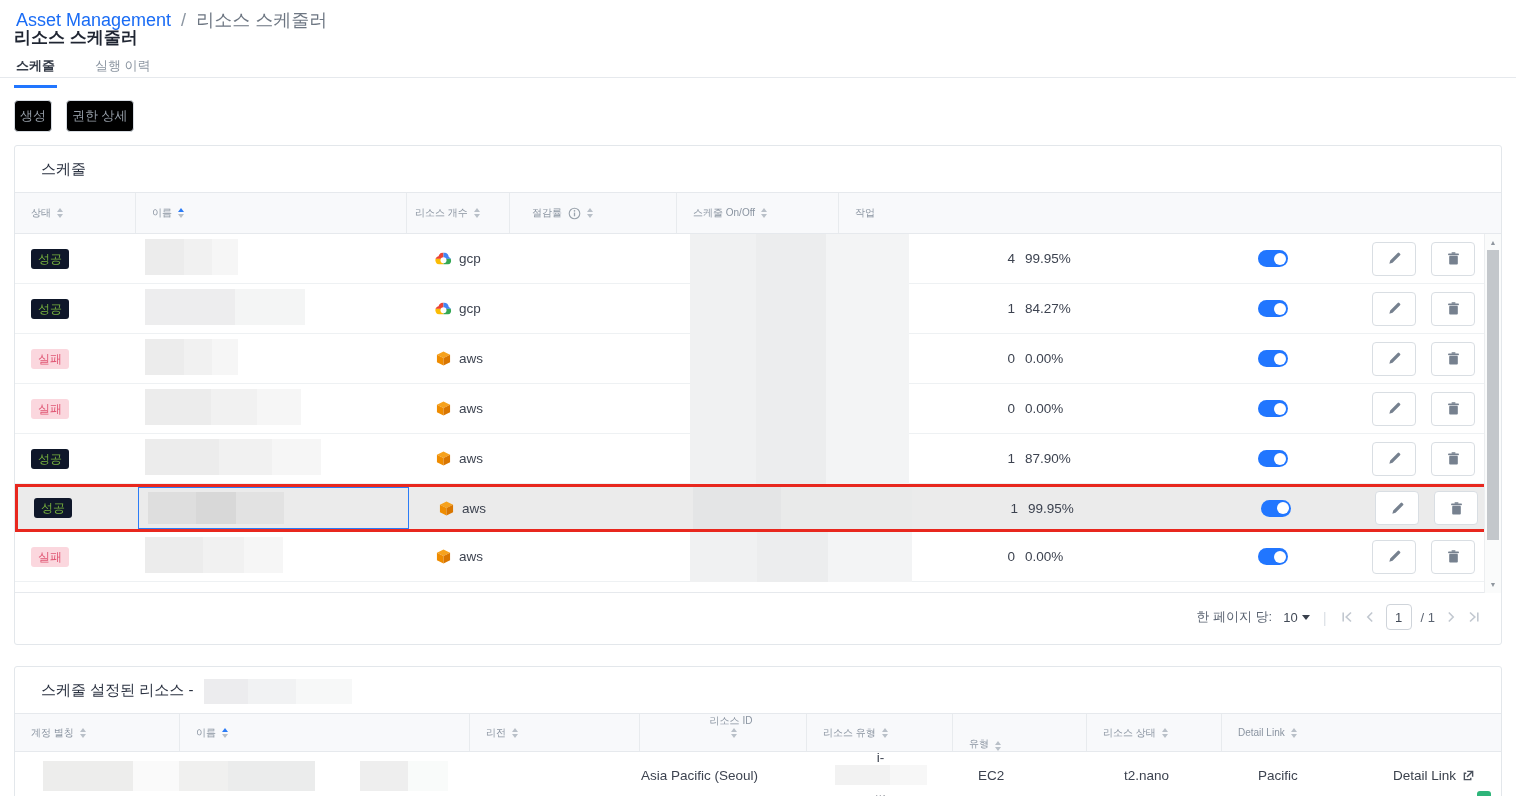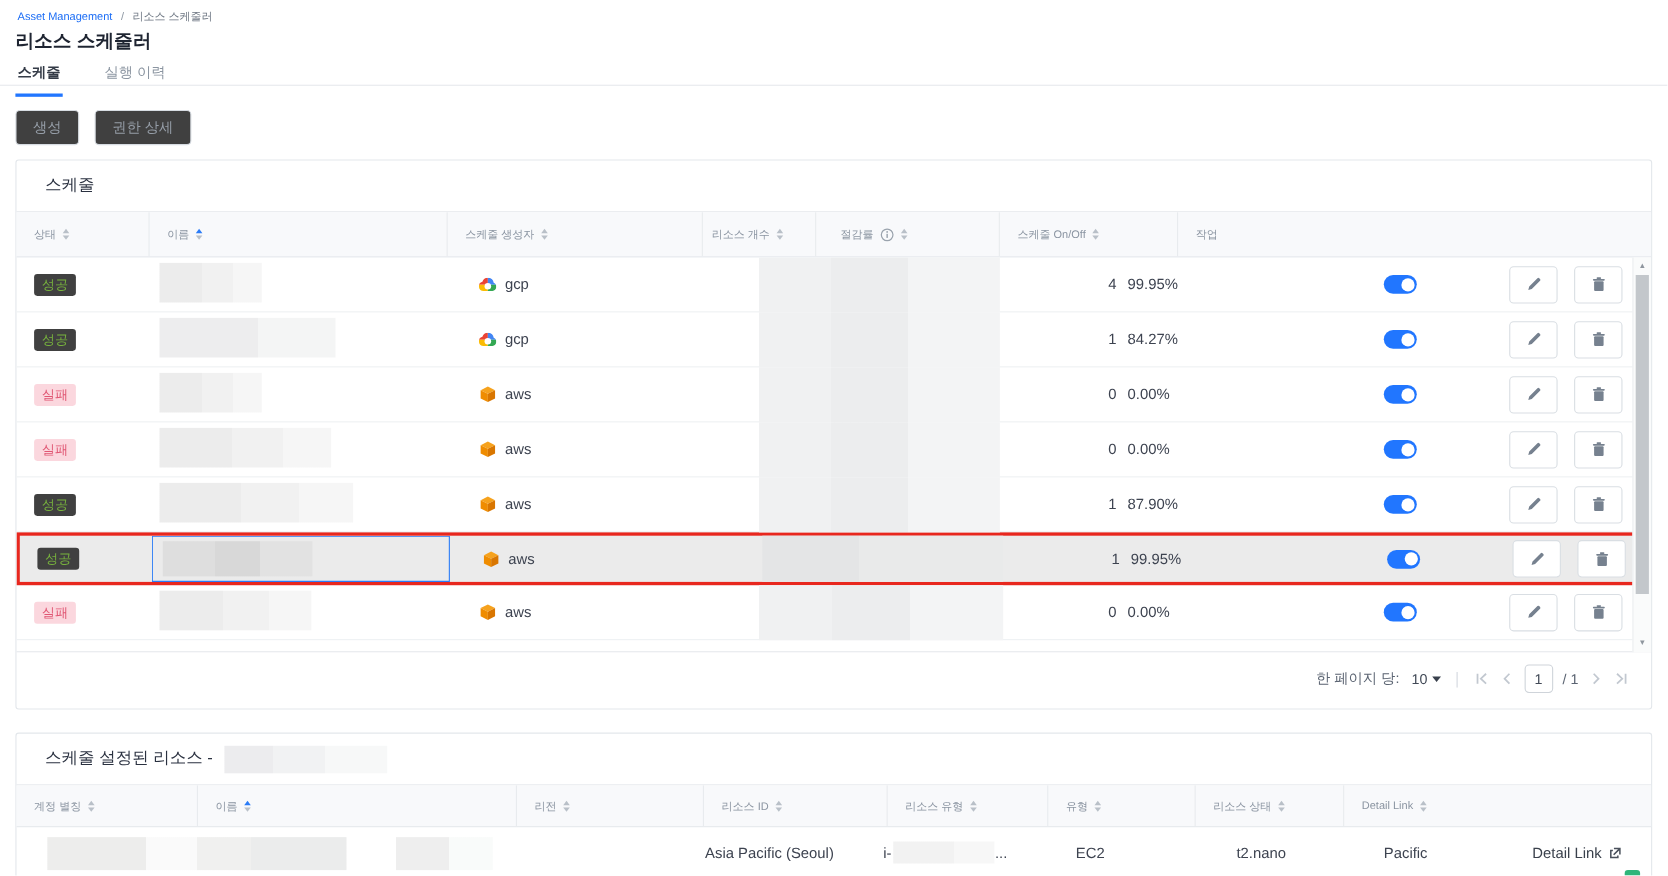--- a/index.html
+++ b/index.html
@@ -1,31 +1,31 @@
 <!DOCTYPE html>
 <html><head>
 <meta charset="utf-8">
 <style>
   html,body{margin:0;padding:0;}
   body{
     width:1516px;height:796px;position:relative;overflow:hidden;background:#fff;
     font-family:"Liberation Sans","DejaVu Sans",sans-serif;color:#3d4350;
   }
   
-  .breadcrumb{position:absolute;left:16px;top:8px;font-size:10px;}
+  .breadcrumb{position:absolute;left:16px;top:8px;font-size:18px;}
   .breadcrumb a{color:#1a6cf5;text-decoration:none;cursor:pointer;}
   .breadcrumb .sep{color:#8b95a1;margin:0 5px;}
   .breadcrumb .cur{color:#6d7682;}
   .page-title{position:absolute;left:14px;top:26px;font-size:17px;font-weight:700;color:#1f2532;}
   .tabs{position:absolute;left:14px;top:53px;display:flex;gap:36px;font-size:13px;}
   .tab{padding:4px 2px 10px 2px;color:#8b95a1;cursor:pointer;}
   .tab.active{color:#343b47;font-weight:600;border-bottom:3px solid #2176ff;}
   .tab-divider{position:absolute;left:0;right:0;top:77px;height:1px;background:#e6e9ed;}
   .top-actions{position:absolute;left:14px;top:100px;display:flex;gap:14px;}
-  .btn{height:32px;padding:0 15px;background:#404040;border:1px solid #d7dce2;border-radius:4px;
+  .btn{height:32px;padding:0 5px;background:#000000;border:1px solid #d7dce2;border-radius:4px;
        font-size:13px;color:#969ea8;font-family:inherit;cursor:pointer;}
   
   .panel{position:absolute;left:14px;width:1488px;background:#fff;border:1px solid #e3e7eb;border-radius:3px;box-sizing:border-box;}
   #panel1{top:145px;height:500px;}
   #panel2{top:666px;height:140px;}
   .panel-title{height:46px;line-height:46px;padding-left:26px;font-size:15px;color:#2a3140;border-bottom:1px solid #e6e9ed;}
   .panel-title .blur-inline{display:inline-block;vertical-align:middle;width:148px;height:25px;margin-left:10px;
        background:linear-gradient(90deg,#ececee 0 30%,#f1f2f3 30% 62%,#f7f8f8 62% 100%);}
   
   .thead{display:flex;align-items:stretch;background:#f8f9fb;border-bottom:1px solid #e6e9ed;}
@@ -48,21 +48,21 @@
   .c-status{width:120px;padding-left:16px;}
   .c-name{width:271px;padding-left:10px;}
   .trow.hl .c-name{align-self:stretch;display:flex;align-items:center;box-shadow:inset 0 0 0 1px #2b7cf7;}
   .c-cloud{width:284px;padding-left:29px;display:flex;align-items:center;gap:7px;}
   .c-creator{width:232px;align-self:stretch;display:flex;align-items:center;}
   .c-count{width:103px;text-align:right;padding-right:10px;}
   .c-saving{width:167px;text-align:left;padding-right:24px;}
   .c-toggle{width:162px;display:flex;justify-content:center;}
   .c-actions{flex:1;display:flex;gap:15px;padding-left:18px;}
   .badge{display:inline-block;font-size:12px;padding:4px 7px;border-radius:3px;line-height:1;}
-  .badge.ok{background:#404040;color:#77b23d;}
+  .badge.ok{background:#0f172a;color:#77b23d;}
   .badge.no{background:#fbd7de;color:#e05673;}
   .blur{display:inline-block;height:36px;
         background:linear-gradient(90deg,#ececec 0 42%,#f1f1f1 42% 72%,#f6f6f6 72% 100%);}
   .cblur{height:50px;width:219px;
         background:linear-gradient(90deg,#f0f1f2 0 30%,#ecedee 30% 62%,#f3f4f5 62% 100%);}
   .trow.hl .cblur{height:42px;}
   .pic{width:17px;height:15px;}
   .toggle{width:30px;height:17px;border-radius:9px;background:#2176ff;position:relative;display:inline-block;cursor:pointer;}
   .toggle::after{content:"";position:absolute;right:2.5px;top:2.5px;width:12px;height:12px;border-radius:50%;background:#fff;}
   .iconbtn{width:44px;height:34px;background:#fff;border:1px solid #d9dee3;border-radius:4px;cursor:pointer;
@@ -76,22 +76,22 @@
   
   .pager{position:absolute;right:20px;bottom:14px;display:flex;align-items:center;gap:9px;font-size:13px;color:#5b6472;}
   .pager .ppv{color:#424a57;margin-left:2px;cursor:pointer;display:inline-flex;align-items:center;gap:4px;}
   .caret-dn{display:inline-block;width:0;height:0;border-left:4px solid transparent;border-right:4px solid transparent;border-top:5px solid #39404c;}
   .pager .vbar{color:#dde1e6;font-size:15px;margin:0 4px;}
   .nav-ic{width:14px;height:14px;stroke:#c2c8d0;stroke-width:1.6;fill:none;cursor:pointer;}
   .pagebox{min-width:26px;height:26px;border:1px solid #cfd4da;border-radius:4px;display:flex;align-items:center;justify-content:center;
            font-size:13px;color:#424a57;box-sizing:border-box;padding:0 4px;}
   
   .th2-account{width:152px;} .th2-alias{width:164px;} .th2-name{width:290px;}
-  .th2-region{width:170px;} .th2-rid{width:167px;} .th2-rtype{width:146px;}
-  .th2-type{width:134px;} .th2-state{width:135px;} .th2-detail{flex:1;}
+  .th2-region{width:170px;} .th2-rid{width:167px;flex-direction:column;} .th2-rtype{width:146px;}
+  .th2-type{width:134px;align-items:flex-end;} .th2-state{width:135px;} .th2-detail{flex:1;}
   .trow2{position:relative;display:flex;align-items:center;height:46px;font-size:13.5px;color:#3d4350;}
   .c2{box-sizing:border-box;padding-left:20px;display:flex;align-items:center;}
   .ablur1{position:absolute;left:28px;top:9px;width:272px;height:30px;
           background:linear-gradient(90deg,#ededec 0 33%,#fafafa 33% 50%,#f0f0ef 50% 68%,#ebecec 68% 100%);}
   .ablur2{position:absolute;left:345px;top:9px;width:88px;height:30px;
           background:linear-gradient(90deg,#eeeeee 0 55%,#f9fbfa 55% 100%);}
   .idblur{display:inline-block;width:92px;height:20px;margin:0 1px;
           background:linear-gradient(90deg,#f2f2f2 0 60%,#f7f7f7 60% 100%);}
   .ext-ic{width:13px;height:13px;margin-left:6px;}
   .detail-link{cursor:pointer;color:#3a414c;}
@@ -179,27 +179,20 @@
           <b class="d"></b>
         </span>
     </div>
     <div class="th" style="width:271px">
       <span>이름</span>
       <span class="sort asc">
           <b class="u"></b>
           <b class="d"></b>
         </span>
     </div>
-    <div class="th" style="width:232px">
-      <span>스케줄 생성자</span>
-      <span class="sort">
-          <b class="u"></b>
-          <b class="d"></b>
-        </span>
-    </div>
     <div class="th" style="width:103px;padding-left:8px">
       <span>리소스 개수</span>
       <span class="sort">
           <b class="u"></b>
           <b class="d"></b>
         </span>
     </div>
     <div class="th" style="width:167px;padding-left:22px">
       <span>절감률</span>
       <svg class="info-ic">

